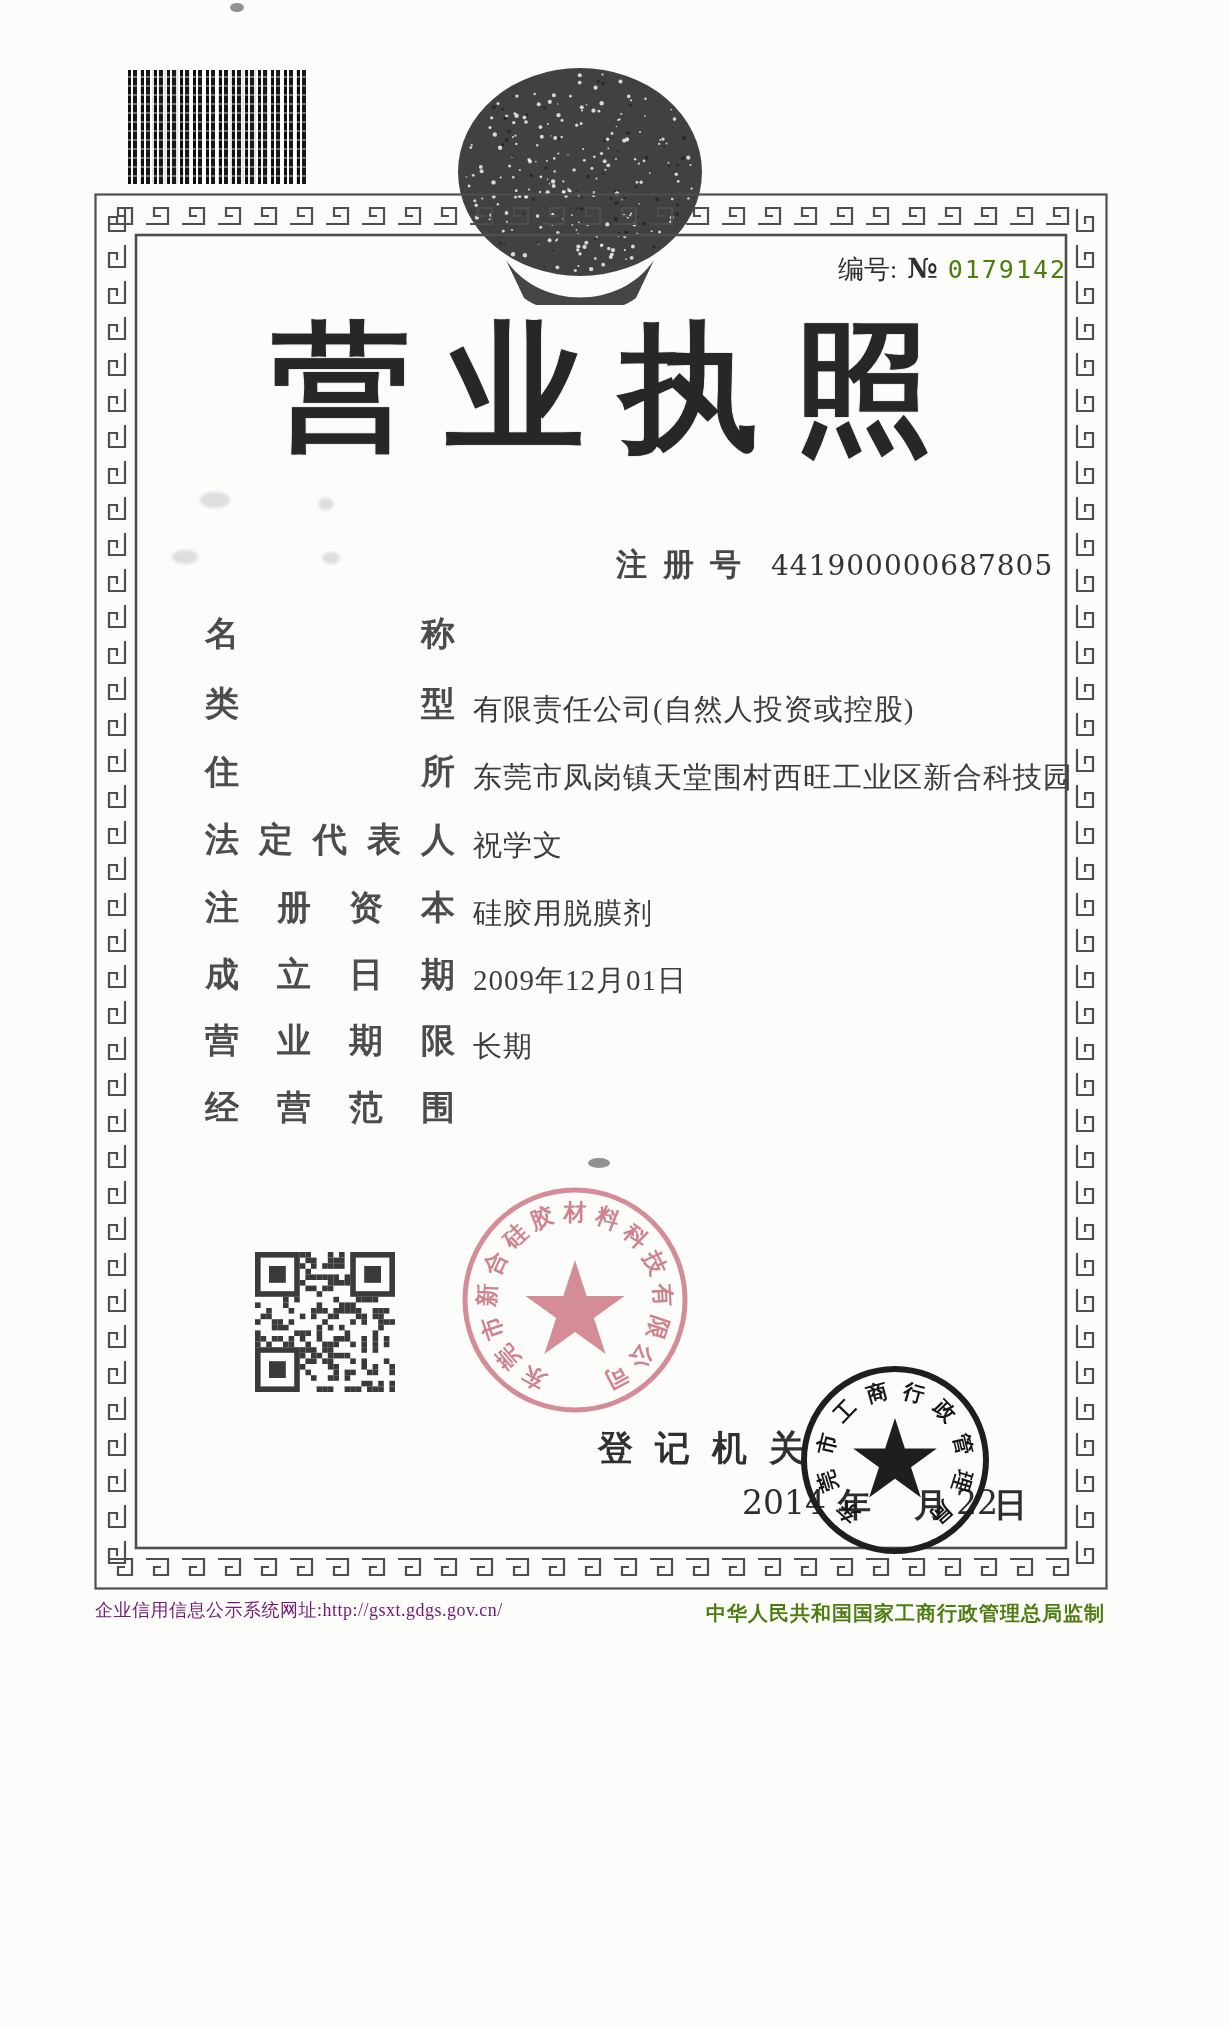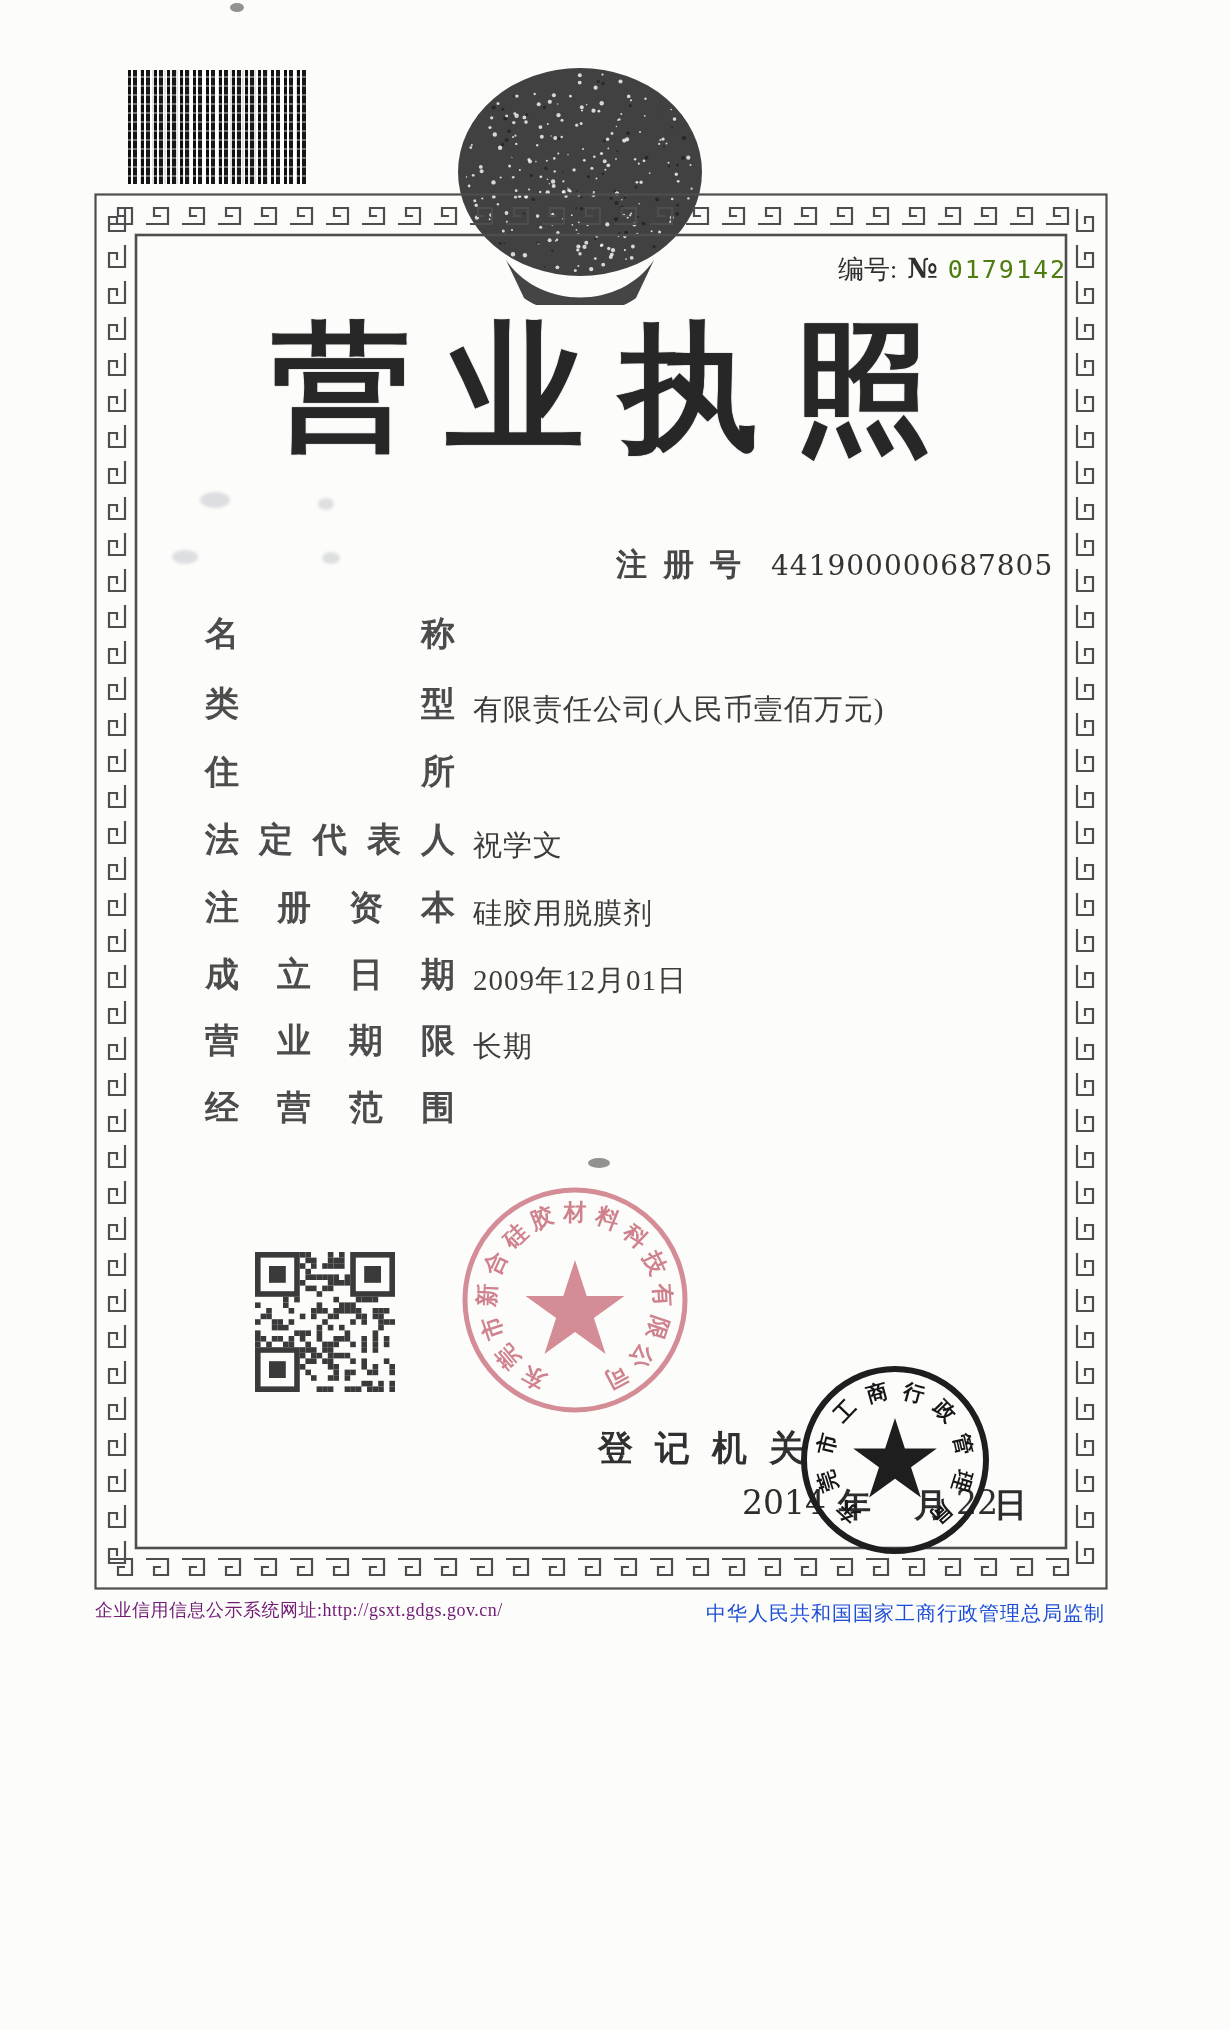--- a/index.html
+++ b/index.html
@@ -61,21 +61,21 @@
   }
   #dateline{position:absolute;left:742px;top:1483px;font-size:33px;color:#2d2d2d;}
   #dateline span{position:absolute;top:0;white-space:nowrap;}
   #dl-year{left:0;font-family:"DejaVu Serif",serif;}
   #dl-yu{left:96px;font-weight:600;}
   #dl-mu{left:172px;font-weight:600;}
   #dl-day{left:214px;font-family:"DejaVu Serif",serif;}
   #dl-du{left:252px;font-weight:600;}
   
   #footer-left{position:absolute;left:95px;top:1598px;font-size:18px;color:#701a75;letter-spacing:.5px;}
-  #footer-right{position:absolute;left:706px;top:1600px;font-size:20px;font-weight:400;color:#1d4ed8;letter-spacing:1px;}
+  #footer-right{position:absolute;left:706px;top:1600px;font-size:20px;font-weight:700;color:#4d7c0f;letter-spacing:1px;}
   
   .smudge{position:absolute;border-radius:50%;}
   .smudge.faint{background:#707784;opacity:.22;filter:blur(1.5px);}
   .smudge.dark{background:#3c3c3c;opacity:.55;filter:blur(.5px);}
 </style>
 </head>
 <body>
 
 <div id="scan">
 
@@ -376,27 +376,28 @@
     <div class="field-label js-justify justified">
         <span>名</span>
         <span>称</span>
       </div>
   </div>
   <div class="row" style="top:684px">
     <div class="field-label js-justify justified">
         <span>类</span>
         <span>型</span>
       </div>
-    <div class="field-value">有限责任公司(人民币壹佰万元)</div>
+    <div class="field-value">有限责任公司(自然人投资或控股)</div>
   </div>
   <div class="row" style="top:752px">
     <div class="field-label js-justify justified">
         <span>住</span>
         <span>所</span>
       </div>
+    <div class="field-value">东莞市凤岗镇天堂围村西旺工业区新合科技园</div>
   </div>
   <div class="row" style="top:820px">
     <div class="field-label js-justify justified">
         <span>法</span>
         <span>定</span>
         <span>代</span>
         <span>表</span>
         <span>人</span>
       </div>
     <div class="field-value">祝学文</div>

